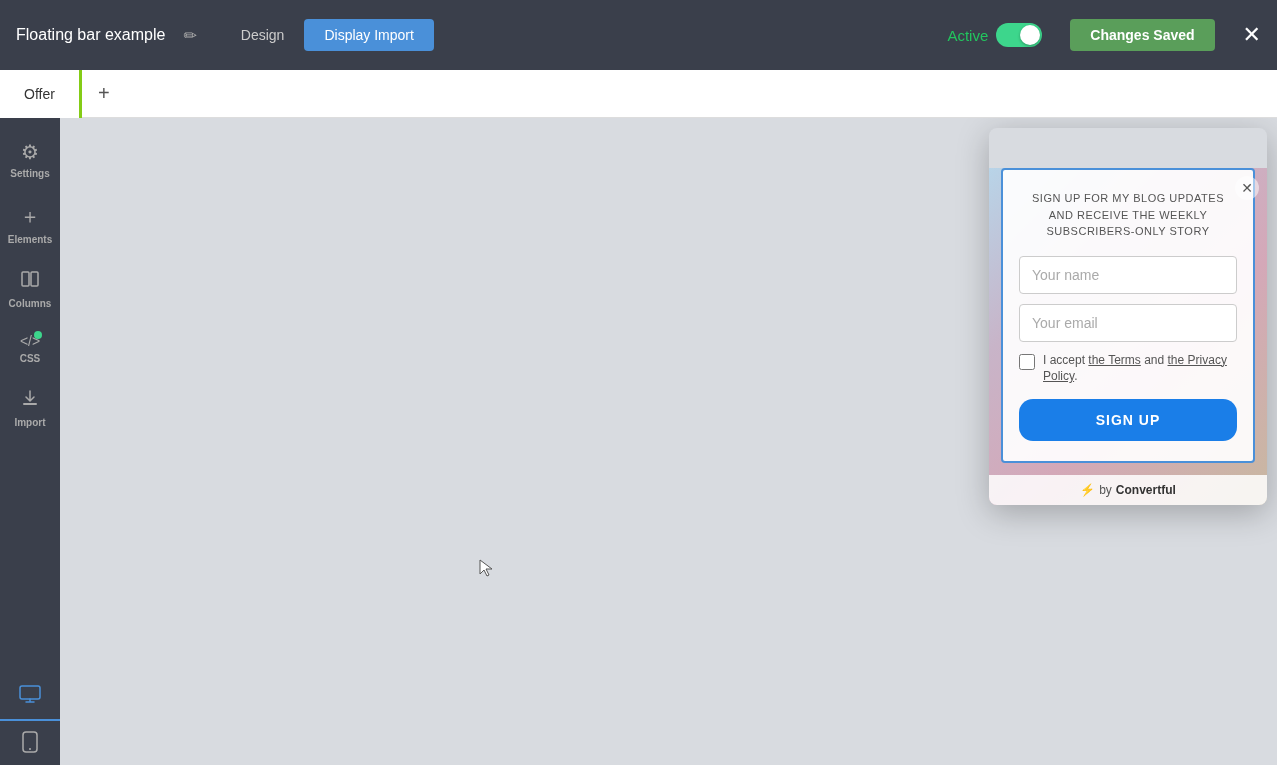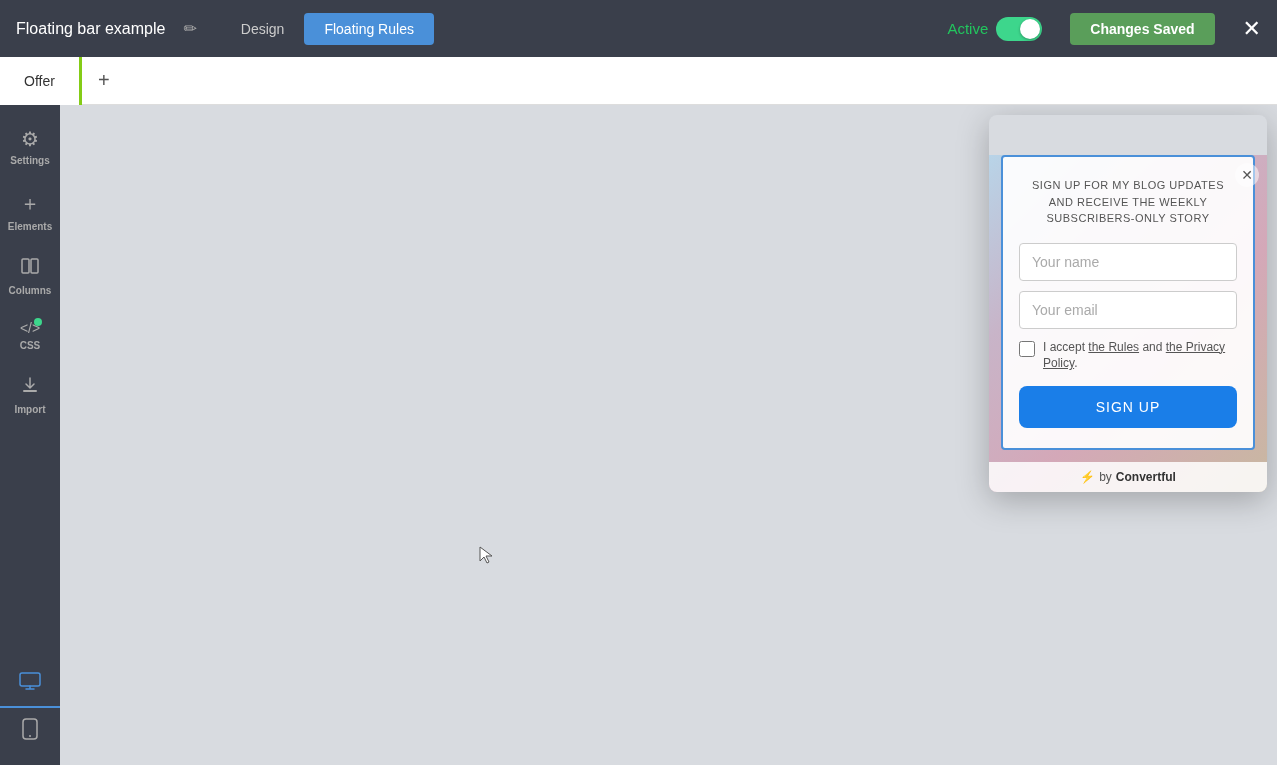--- a/index.html
+++ b/index.html
@@ -1,20 +1,20 @@
 <!DOCTYPE html>
 <html><head>
   <meta charset="utf-8">
   <style>
     * { box-sizing: border-box; margin: 0; padding: 0; }
     body { font-family: -apple-system, BlinkMacSystemFont, 'Segoe UI', sans-serif; background: #f0f0f0; width: 1277px; height: 765px; overflow: hidden; }
 
     
     .topbar {
-      display: flex; align-items: center; height: 57px;
+      display: flex; align-items: center; height: 70px;
       background: #3a3f4b; color: #fff; padding: 0 16px; gap: 12px;
       position: relative; z-index: 100;
     }
     .topbar-title { font-size: 16px; font-weight: 500; color: #fff; margin-right: 6px; }
     .topbar-edit-icon { color: #aaa; font-size: 16px; margin-right: 12px; }
     .topbar-tabs { display: flex; gap: 0; }
     .topbar-tab {
       padding: 8px 20px; font-size: 14px; cursor: pointer; color: #ccc;
       border-radius: 4px; background: transparent; border: none; outline: none;
     }
@@ -113,38 +113,38 @@
       width: 100%; padding: 10px 12px; border: 1px solid #ccc; border-radius: 4px;
       font-size: 14px; margin-bottom: 10px; background: #fff; color: #333; outline: none;
     }
     .popup-input::placeholder { color: #aaa; }
     .popup-checkbox-row { display: flex; align-items: flex-start; gap: 8px; margin-bottom: 14px; }
     .popup-checkbox { width: 16px; height: 16px; flex-shrink: 0; margin-top: 2px; cursor: pointer; }
     .popup-checkbox-label { font-size: 12px; color: #555; line-height: 1.4; }
     .popup-checkbox-label a { color: #555; text-decoration: underline; }
     .popup-btn {
       width: 100%; padding: 13px; background: #1a7ee8; color: #fff;
-      border: none; border-radius: 8px; font-size: 14px; font-weight: normal;
+      border: none; border-radius: 14px; font-size: 14px; font-weight: bold;
       letter-spacing: 1px; cursor: pointer;
     }
     .popup-footer {
       background: rgba(255,255,255,0.85); padding: 8px; text-align: center;
       font-size: 12px; color: #555; display: flex; align-items: center; justify-content: center; gap: 4px;
     }
     .popup-footer-brand { font-weight: bold; color: #333; }
   </style>
 </head>
 <body>
 
 <div class="topbar">
   <span class="topbar-title">Floating bar example</span>
   <span class="topbar-edit-icon">✏</span>
   <div class="topbar-tabs">
     <button class="topbar-tab">Design</button>
-    <button class="topbar-tab active">Floating Rules</button>
+    <button class="topbar-tab active">Display Import</button>
   </div>
   <div class="topbar-spacer"></div>
   <div class="active-toggle">
     <span class="active-label">Active</span>
     <div class="toggle-switch">
       <div class="toggle-knob"></div>
     </div>
   </div>
   <button class="changes-saved-btn">Changes Saved</button>
   <button class="close-btn">✕</button>
@@ -224,21 +224,21 @@
 
         <div class="popup-content">
           <div class="popup-subtitle">SIGN UP FOR MY BLOG UPDATES AND RECEIVE THE WEEKLY SUBSCRIBERS-ONLY STORY</div>
 
           <input class="popup-input" type="text" placeholder="Your name" style="">
           <input class="popup-input" type="email" placeholder="Your email" style="">
 
           <div class="popup-checkbox-row">
             <input type="checkbox" class="popup-checkbox" style="">
             <label class="popup-checkbox-label">
-              I accept <a>the Rules</a> and <a>the Privacy Policy</a>.
+              I accept <a>the Terms</a> and <a>the Privacy Policy</a>.
             </label>
           </div>
 
           <button class="popup-btn">SIGN UP</button>
         </div>
 
         <div class="popup-footer">
           <span>⚡</span>
           <span>by</span>
           <span class="popup-footer-brand">Convertful</span>

